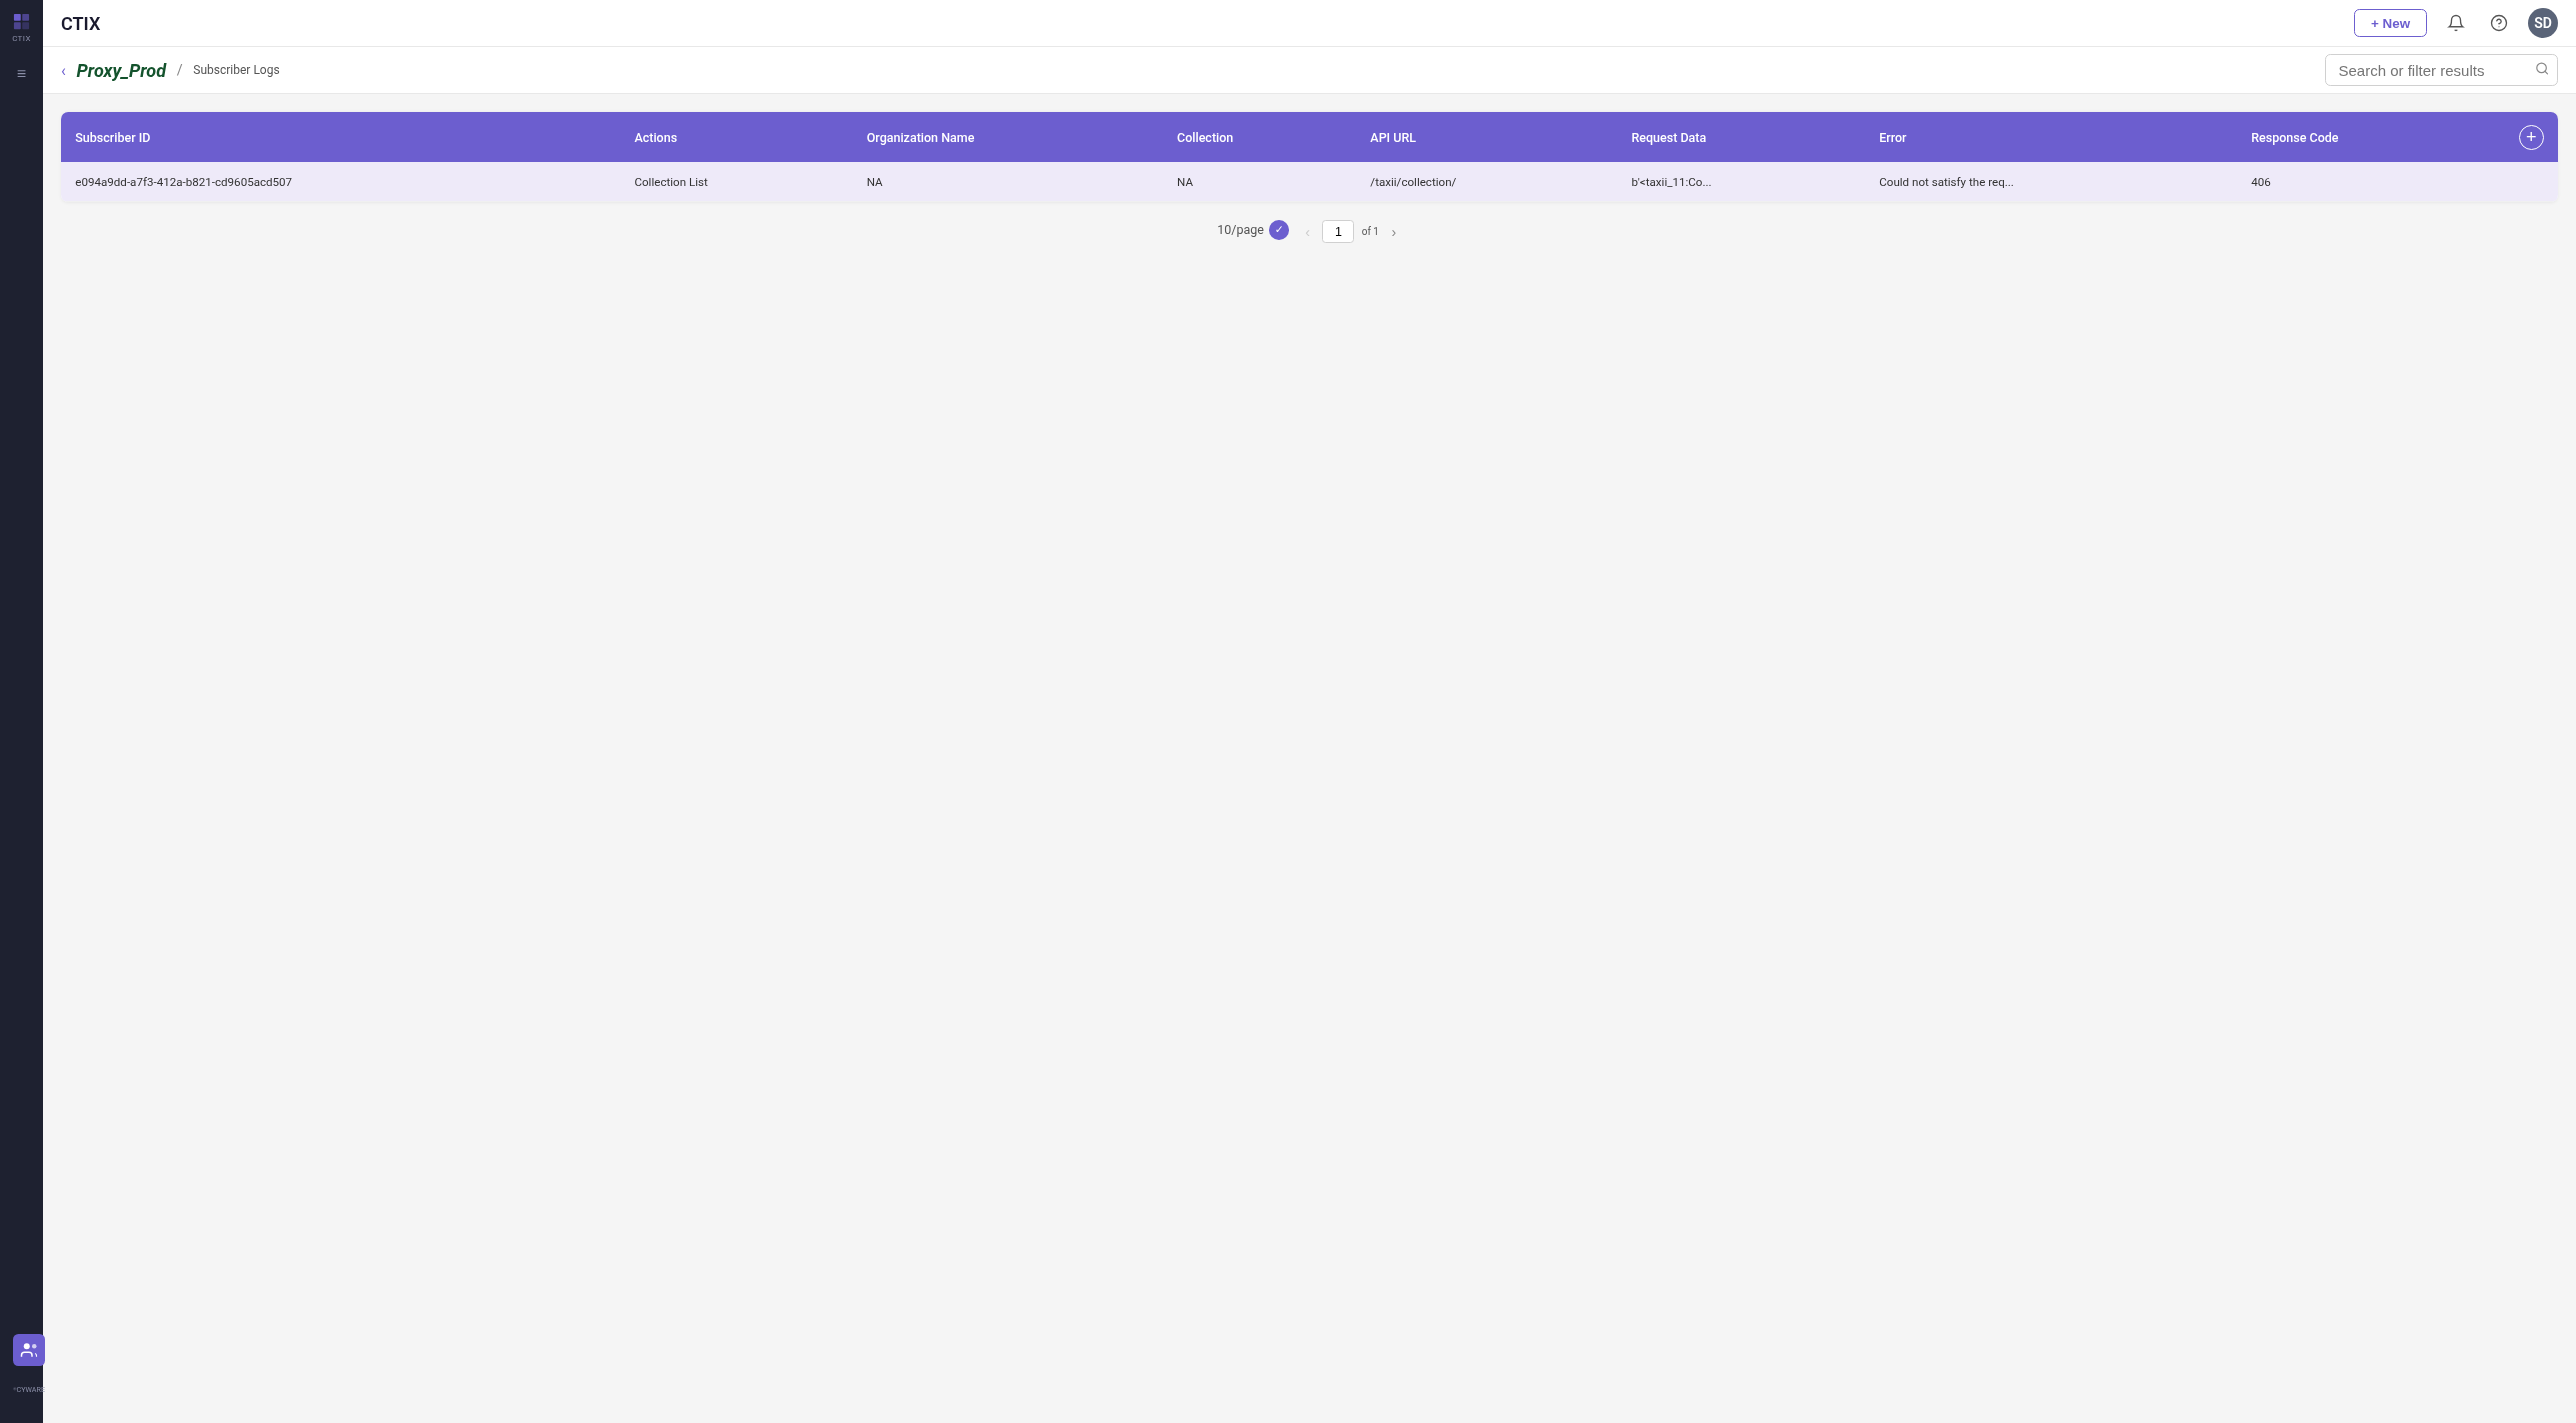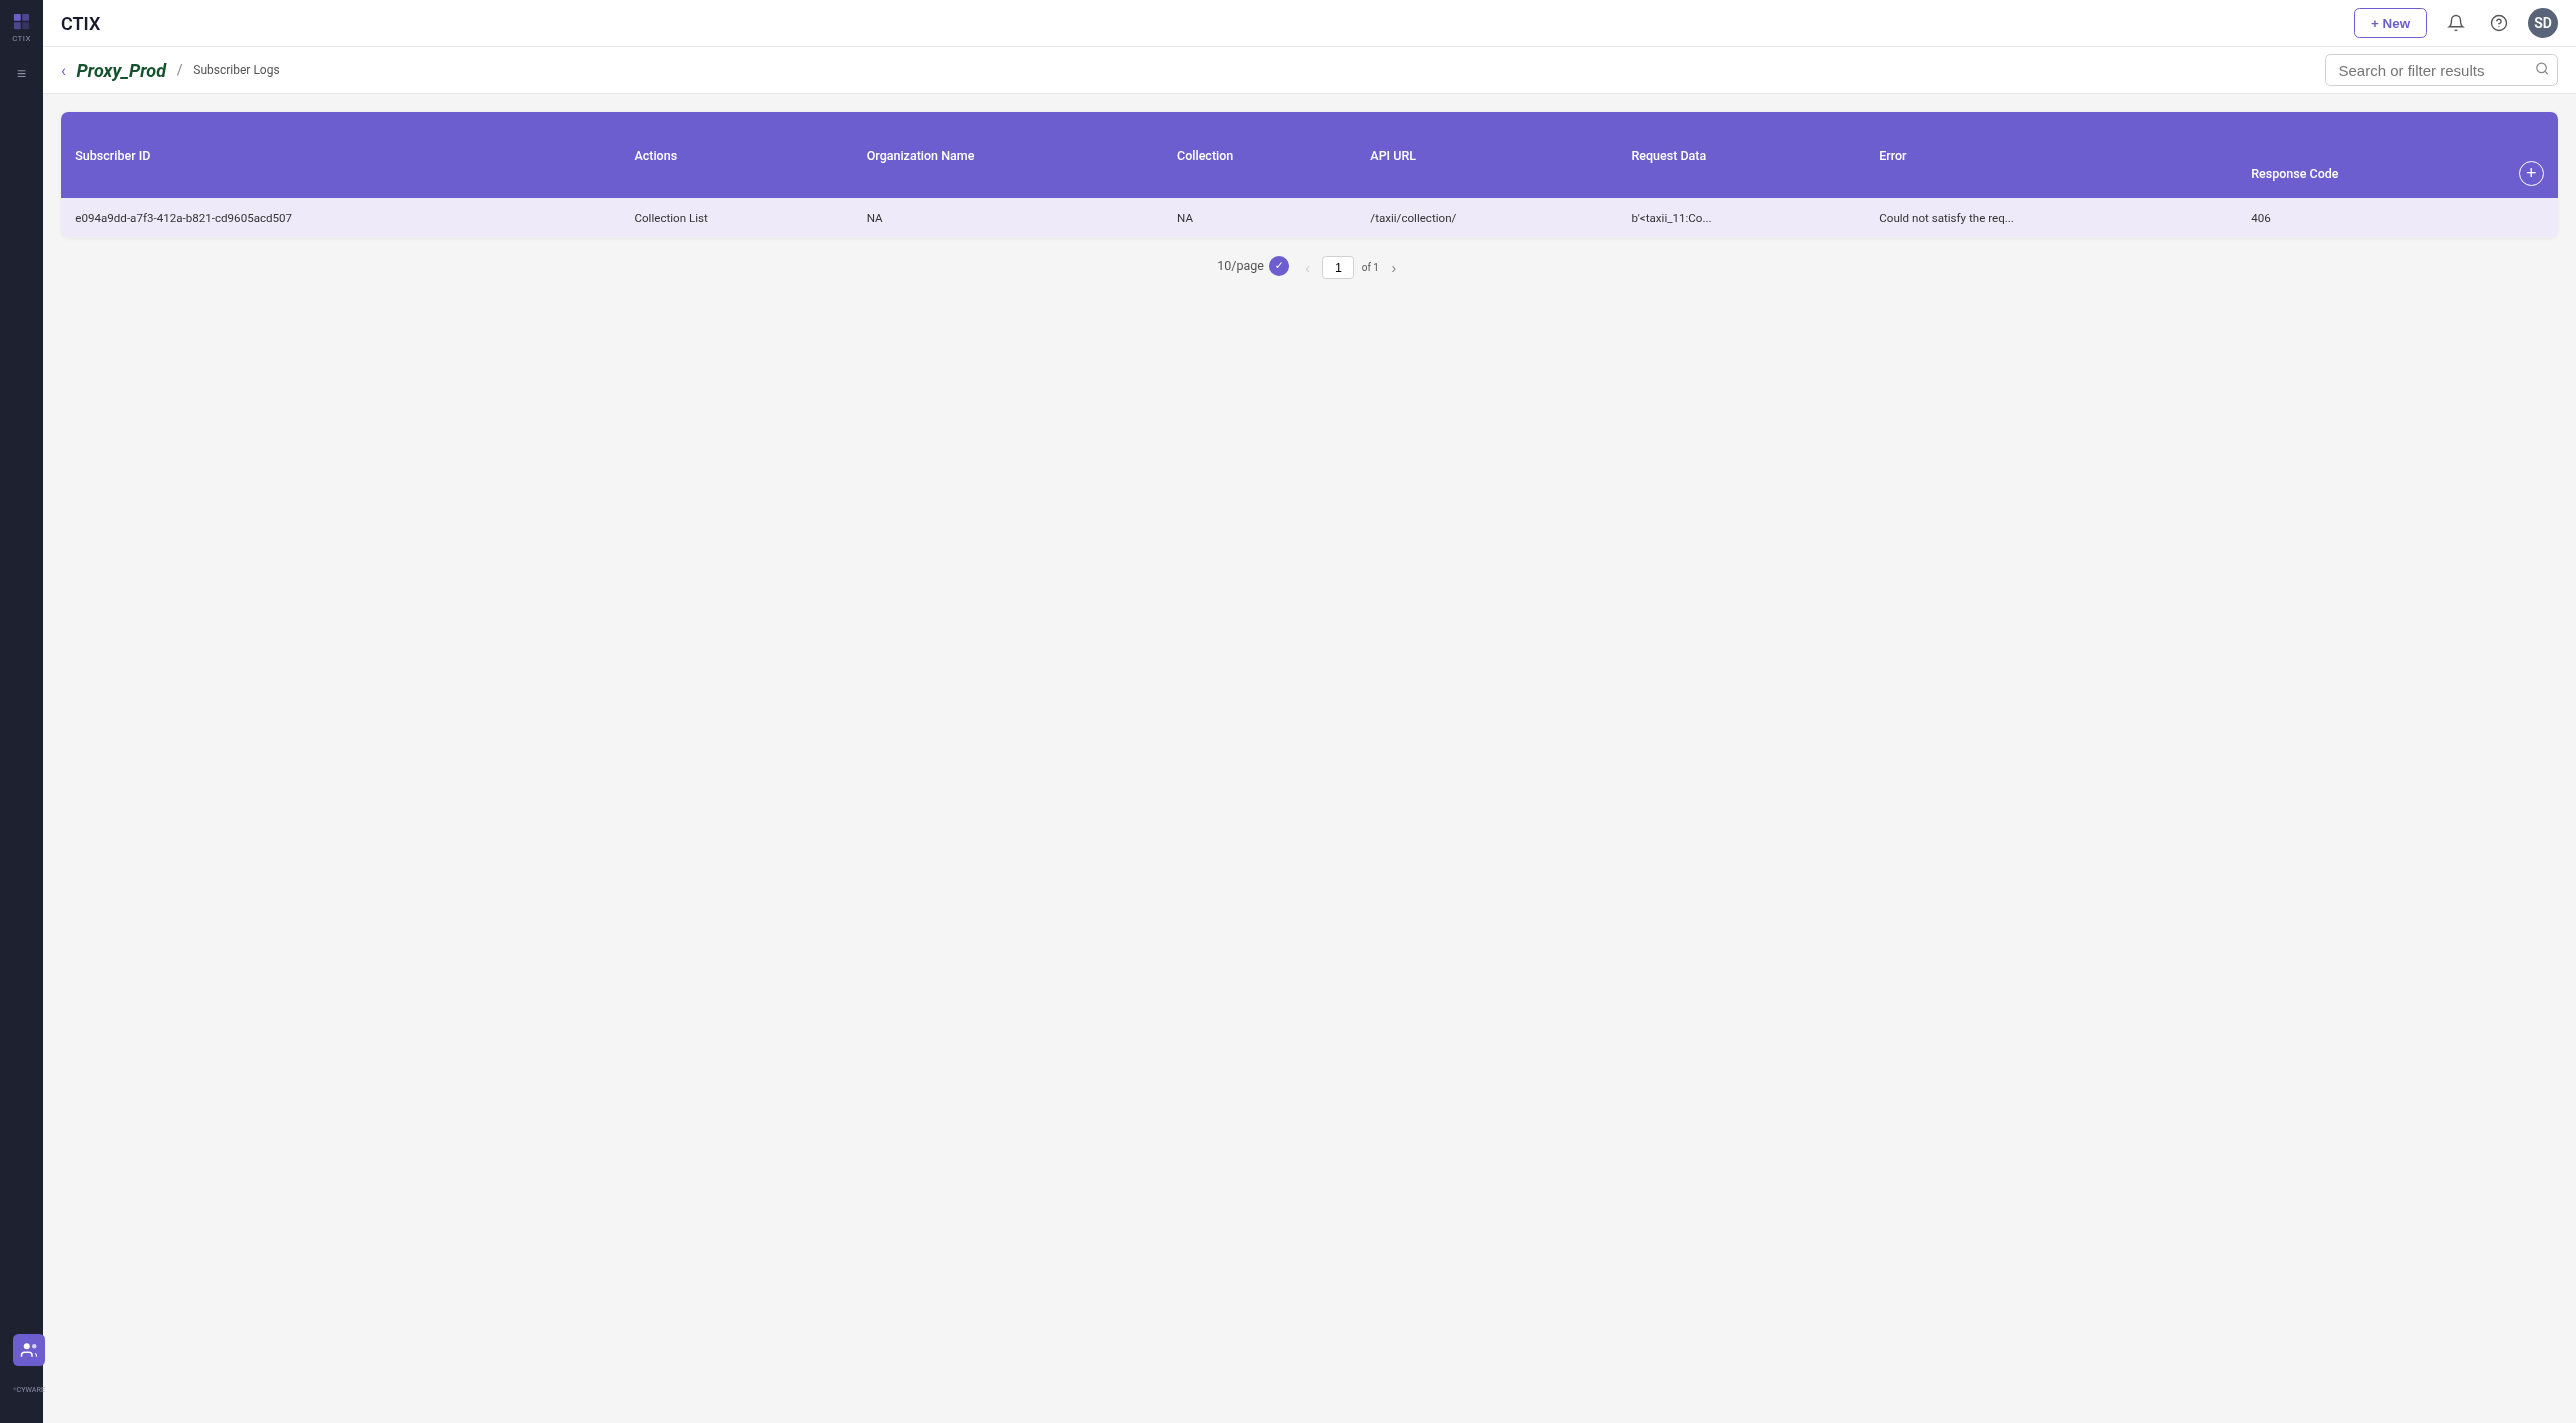--- a/index.html
+++ b/index.html
@@ -90,20 +90,21 @@
       flex-shrink: 0;
     }
     .header-title {
       font-size: 18px;
       font-weight: 600;
       color: #1a1a2e;
       flex: 1;
     }
     .header-actions {
       display: flex;
+      align-items: center;
       gap: 14.3px;
     }
     .new-btn {
       display: flex;
       align-items: center;
       gap: 5.4px;
       background: transparent;
       border: 1.8px solid #6c5ecf;
       color: #6c5ecf;
       padding: 5.4px 16px;
@@ -215,21 +216,20 @@
     thead tr {
       background: #6c5ecf;
       color: #fff;
     }
     thead th {
       padding: 12.5px 14.3px;
       text-align: left;
       font-size: 12.5px;
       font-weight: 500;
       white-space: nowrap;
-      margin-top: 36px;
     }
     thead th:last-child {
       text-align: center;
     }
     tbody tr {
       border-bottom: 0.9px solid #f0f0f0;
     }
     tbody tr.selected {
       background: #eeeaf9;
     }

